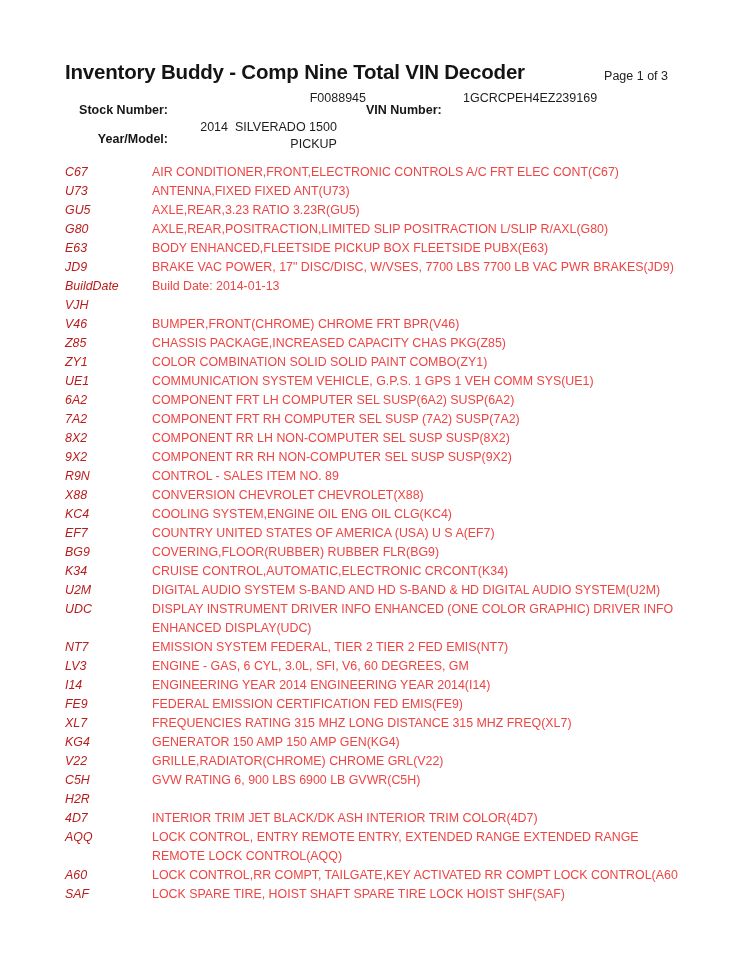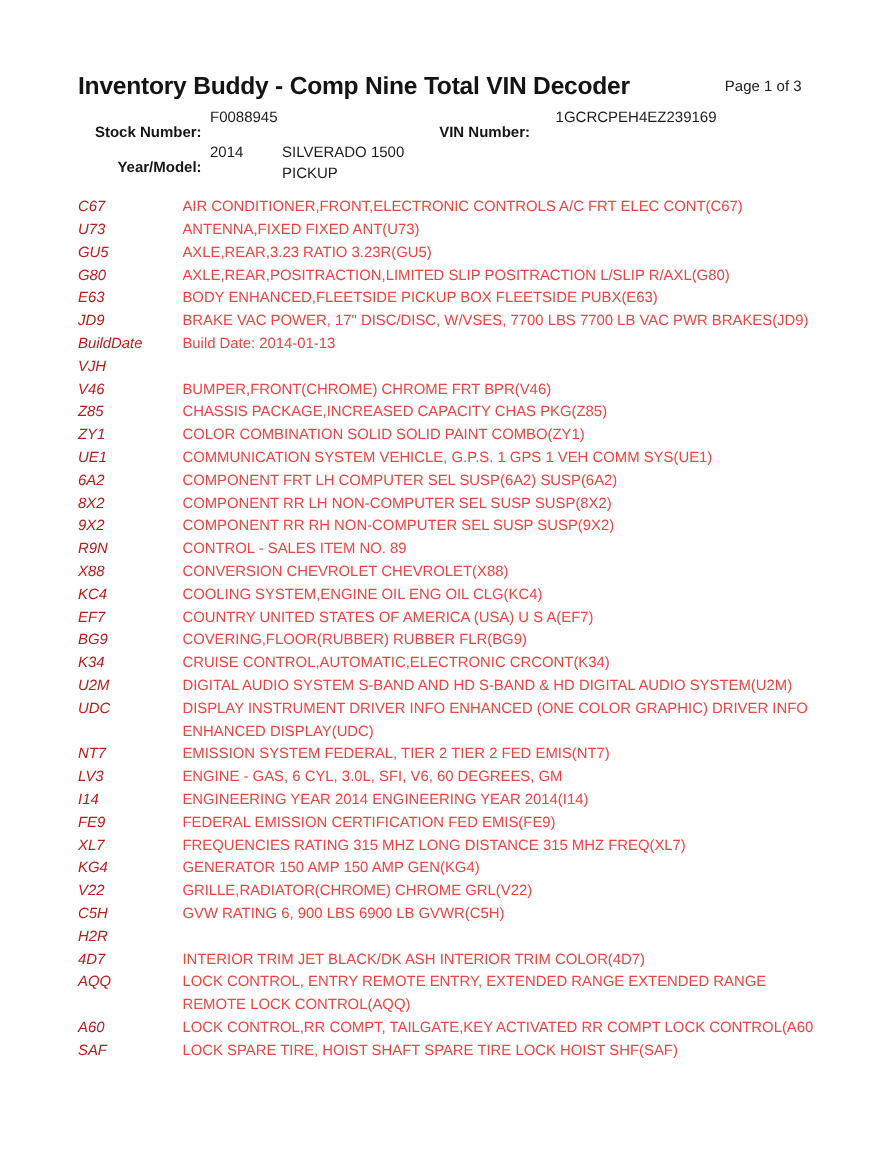--- a/index.html
+++ b/index.html
@@ -16,21 +16,21 @@
   .page {
     box-sizing: border-box;
     width: 742px;
     height: 960px;
     padding: 60px 50px 0 65px;
     background: #ffffff;
   }
   .topbar {
     display: flex;
     justify-content: space-between;
-    align-items: center;
+    align-items: flex-end;
   }
   .title {
     font-size: 20.5px;
     font-weight: bold;
     letter-spacing: -0.2px;
     margin: 0;
     line-height: 24px;
     color: #141414;
   }
   .page-indicator {
@@ -52,20 +52,21 @@
   .lbl {
     font-weight: bold;
     width: 103px;
     text-align: right;
     flex-shrink: 0;
     color: #161616;
     margin-top: 12px;
   }
   .val {
     margin-left: 7px;
+    text-align: right;
   }
   .val.stock { width: 191px; flex-shrink: 0; }
   .lbl.vin-lbl { width: 90px; text-align: left; }
   .val.year { width: 53px; flex-shrink: 0; }
   .val.model { white-space: pre-line; }
   .options {
     margin-top: 10px;
     font-size: 12.4px;
   }
   .row {
@@ -168,20 +169,24 @@
     <div class="row">
       <span class="code">UE1</span>
       <span class="desc">COMMUNICATION SYSTEM VEHICLE, G.P.S. 1 GPS 1 VEH COMM SYS(UE1)</span>
     </div>
 
     <div class="row">
       <span class="code">6A2</span>
       <span class="desc">COMPONENT FRT LH COMPUTER SEL SUSP(6A2) SUSP(6A2)</span>
     </div>
 
+    <div class="row">
+      <span class="code">7A2</span>
+      <span class="desc">COMPONENT FRT RH COMPUTER SEL SUSP (7A2) SUSP(7A2)</span>
+    </div>
 
     <div class="row">
       <span class="code">8X2</span>
       <span class="desc">COMPONENT RR LH NON-COMPUTER SEL SUSP SUSP(8X2)</span>
     </div>
 
     <div class="row">
       <span class="code">9X2</span>
       <span class="desc">COMPONENT RR RH NON-COMPUTER SEL SUSP SUSP(9X2)</span>
     </div>

